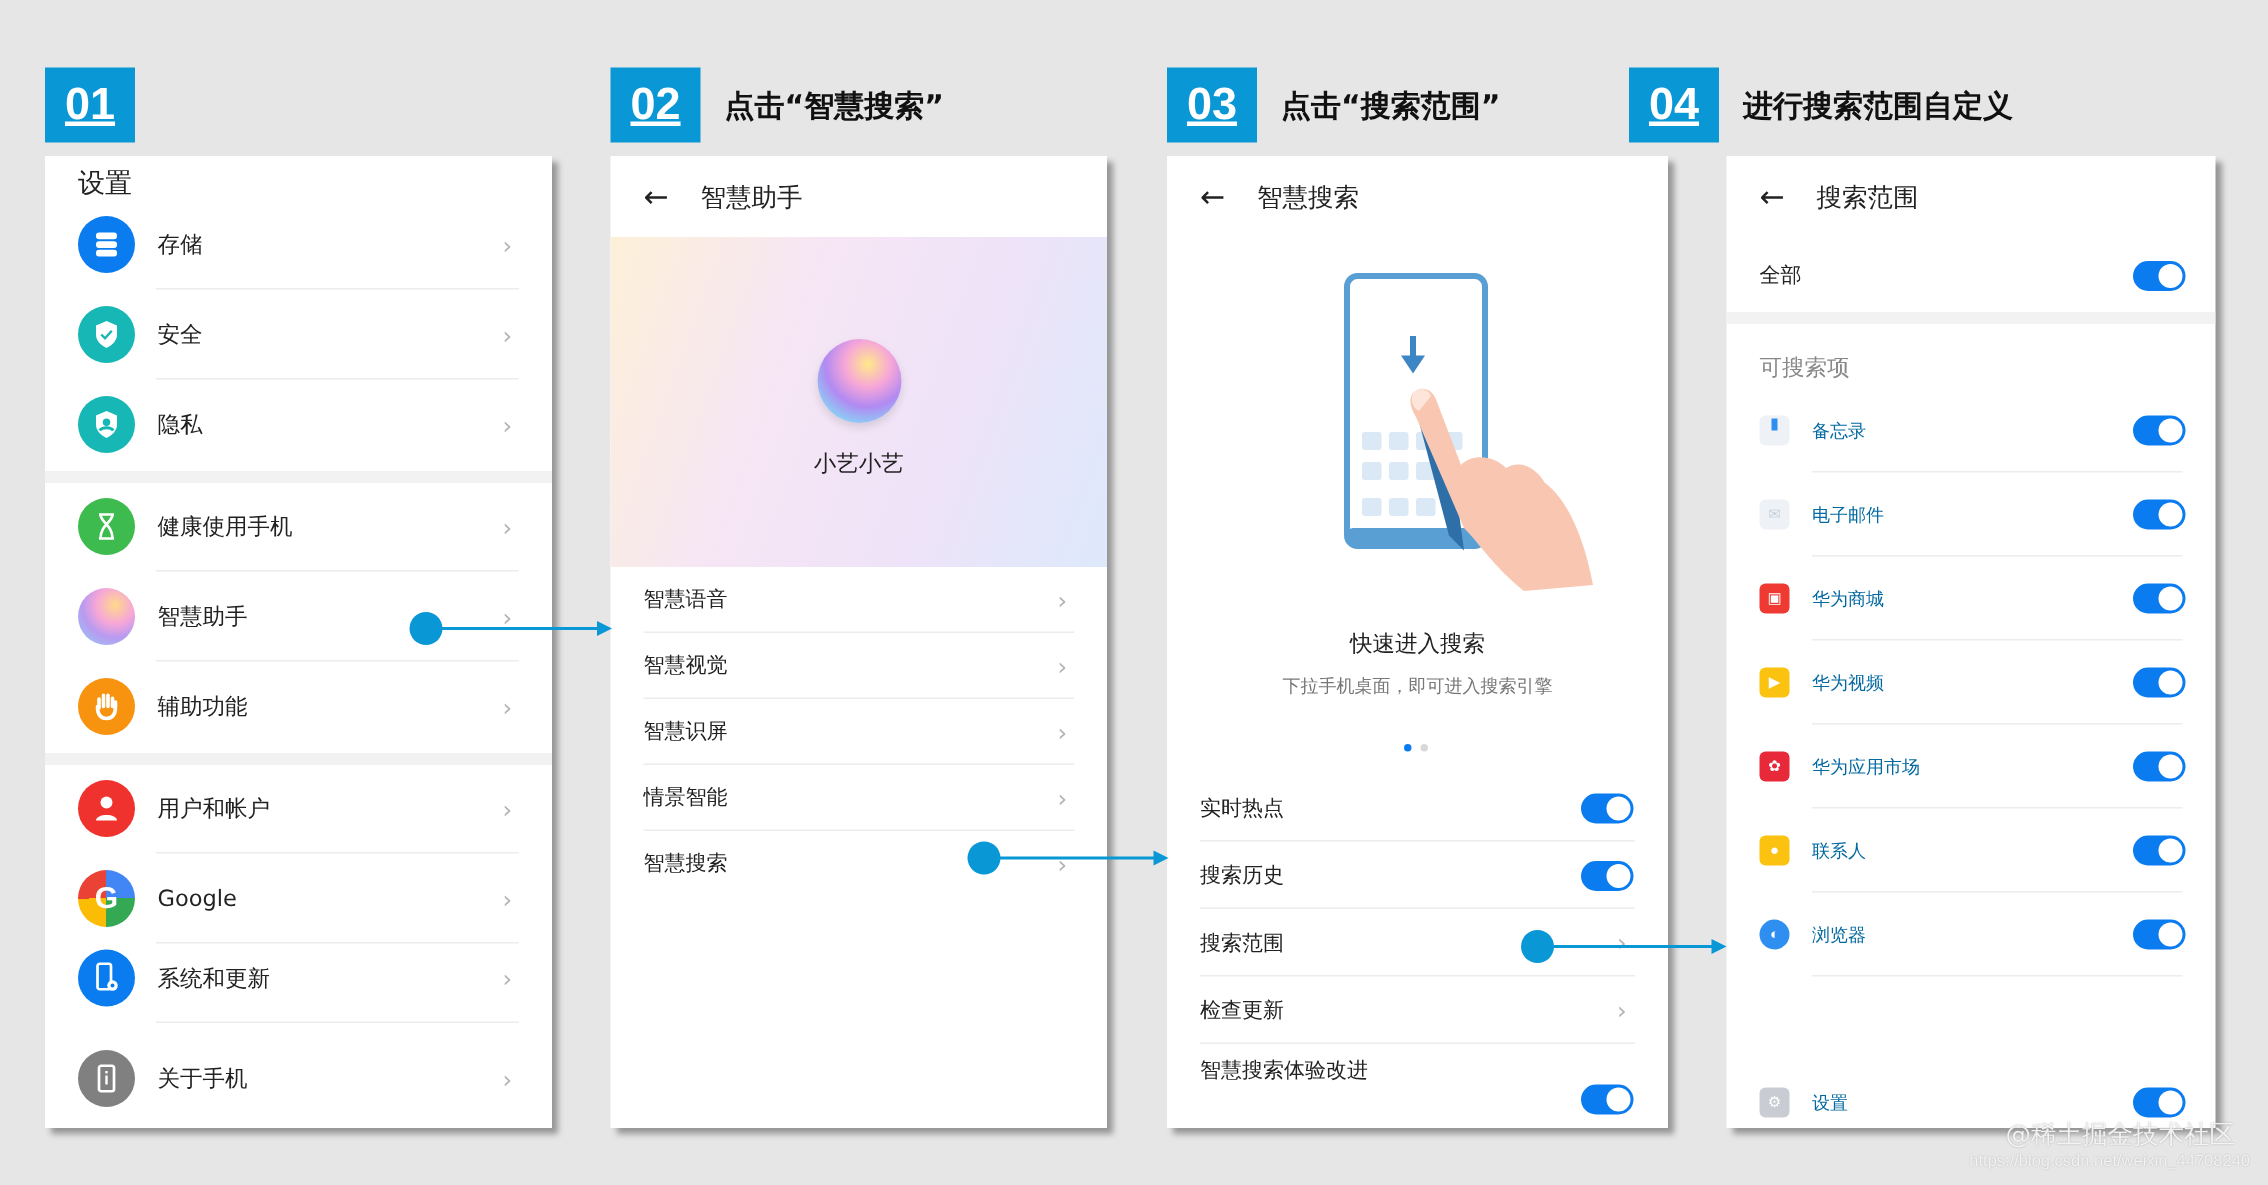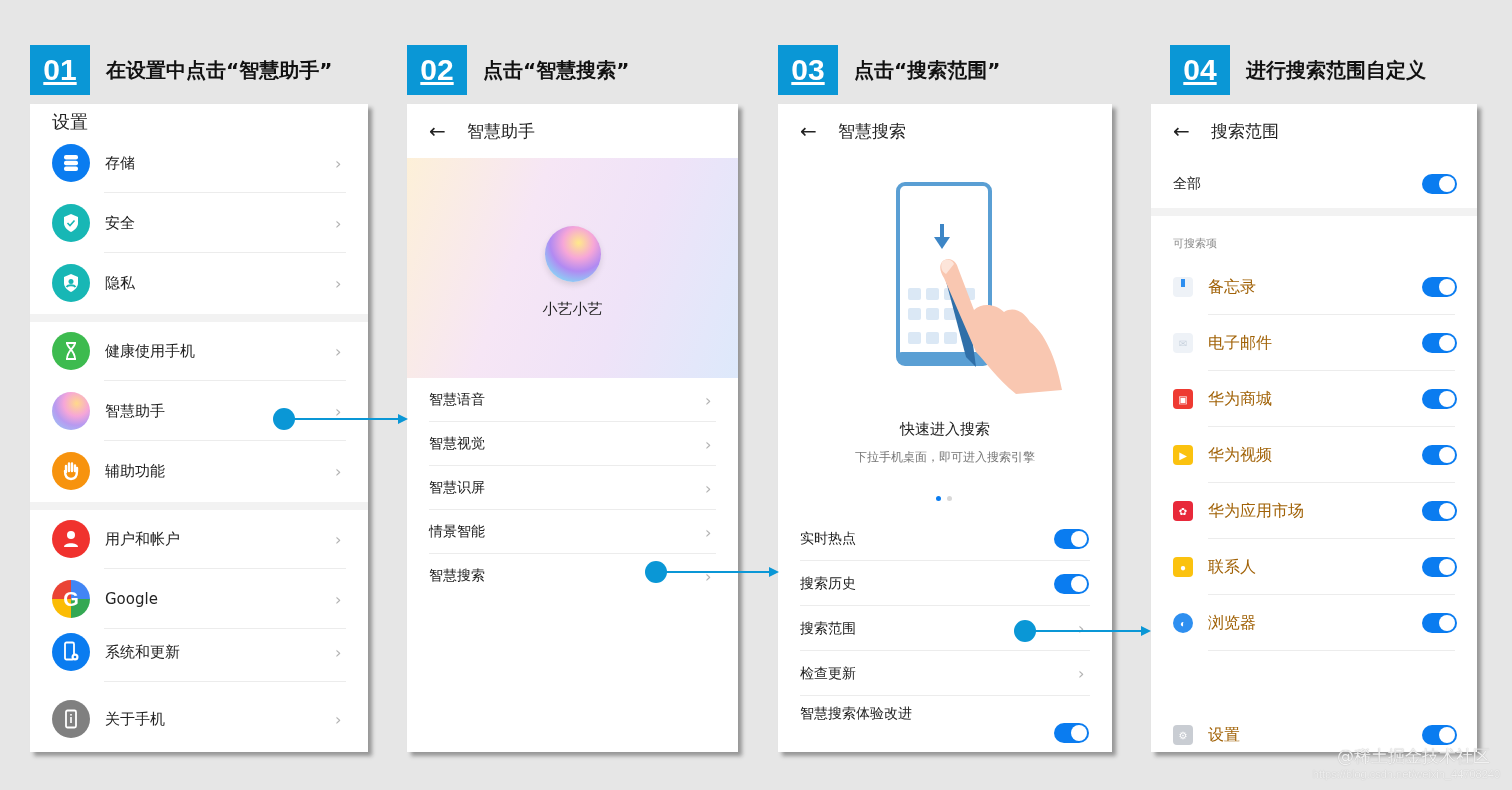--- a/index.html
+++ b/index.html
@@ -52,51 +52,50 @@
   .toggle::after { content: ""; position: absolute; right: 2px; top: 2px; width: 16px; height: 16px; border-radius: 50%; background: #fff; }
   .trow .toggle { left: 276px; }
   .tsub { position: absolute; left: 22px; top: 30px; font-size: 12px; color: #777; line-height: 16px; width: 220px; }
 
   
   #p4 { left: 1151px; width: 326px; }
   .all-row { position: absolute; left: 0; top: 58px; width: 326px; height: 44px; display: flex; align-items: center; }
   .all-label { position: absolute; left: 22px; font-size: 14px; color: #222; }
   .all-row .toggle { left: 271px; }
   .p4-gap { position: absolute; left: 0; top: 104px; width: 326px; height: 8px; background: #f2f2f2; }
-  .sect { position: absolute; left: 22px; top: 132px; font-size: 11px; color: #888; }
+  .sect { position: absolute; left: 22px; top: 132px; font-size: 15px; color: #888; }
   .arow { position: absolute; left: 0; width: 326px; height: 56px; display: flex; align-items: center; }
   .aicon { position: absolute; left: 22px; width: 20px; height: 20px; border-radius: 4px; display: flex; align-items: center; justify-content: center; color: #fff; font-size: 10px; font-family: "Liberation Sans", sans-serif; }
-  .alabel { position: absolute; left: 57px; font-size: 16px; color: #a16207; }
+  .alabel { position: absolute; left: 57px; font-size: 12px; color: #0369a1; }
   .arow .toggle { left: 271px; }
   .adiv { position: absolute; left: 57px; right: 22px; bottom: 0; height: 1px; background: #ececec; }
 
   
   .conn { position: absolute; height: 2px; background: #0a97d6; }
   .conn-dot { position: absolute; width: 22px; height: 22px; border-radius: 50%; background: #0a97d6; }
   .conn-head { position: absolute; width: 0; height: 0; border-top: 5px solid transparent; border-bottom: 5px solid transparent; border-left: 10px solid #0a97d6; }
 
   .watermark { position: absolute; right: 22px; top: 745px; font-size: 17px; color: rgba(255,255,255,0.85); text-shadow: 0 0 1px #999; }
   .watermark-url { position: absolute; right: 12px; top: 768px; font-size: 11px; color: rgba(255,255,255,0.8); text-shadow: 0 0 1px #aaa; font-family: "Liberation Sans", sans-serif; }
 </style>
 </head>
 <body>
 
 <div class="step-header" style="left:30px">
   <div class="step-num">01</div>
-  <div class="step-title">在设置中点击“智慧助手”</div>
 </div>
 <div class="step-header" style="left:407px">
   <div class="step-num">02</div>
   <div class="step-title">点击“智慧搜索”</div>
 </div>
 <div class="step-header" style="left:778px">
   <div class="step-num">03</div>
   <div class="step-title">点击“搜索范围”</div>
 </div>
-<div class="step-header" style="left:1170px">
+<div class="step-header" style="left:1086px">
   <div class="step-num">04</div>
   <div class="step-title">进行搜索范围自定义</div>
 </div>
 
 <div class="panel" id="p1">
   <div class="p1-title">设置</div>
 
   <div class="srow" style="top:29px">
     <div class="sicon" style="background:#0a7cf0">
       <svg width="20" height="20" viewBox="0 0 20 20">

